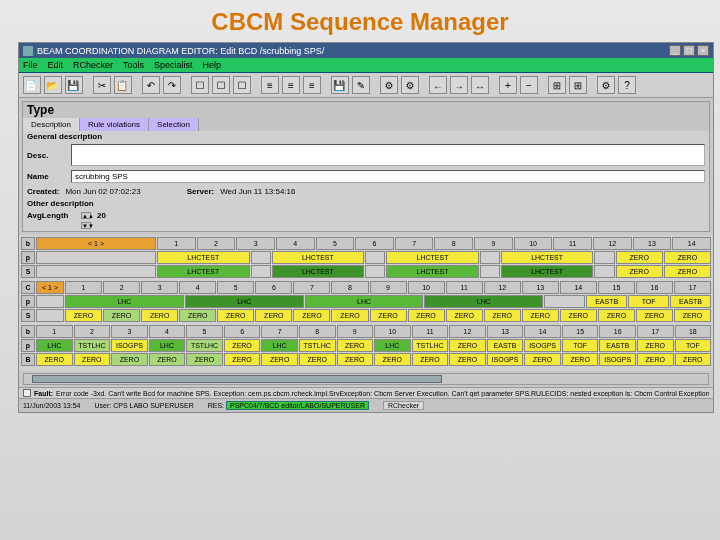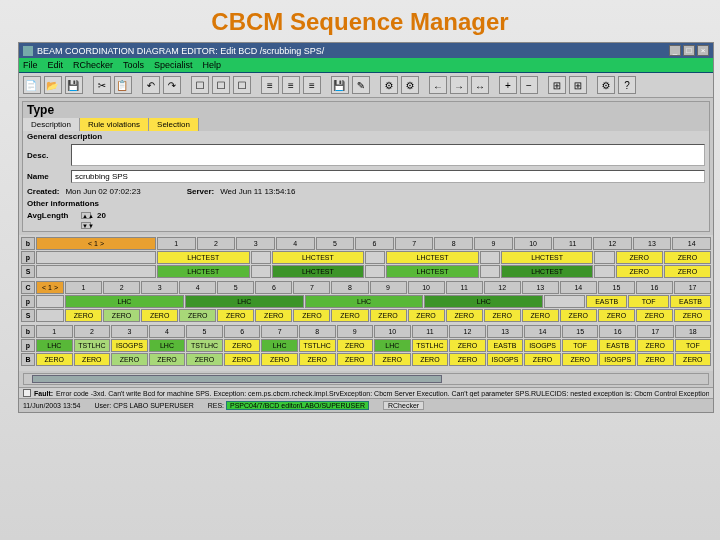--- a/index.html
+++ b/index.html
@@ -36,21 +36,21 @@
   .titlebar .spacer { flex:1; }
   .winbtn { width:12px; height:11px; background:#bbb; border:1px solid #666; margin-left:2px; font-size:8px; text-align:center; line-height:9px; }
   .menubar { background:#22c55e; padding:2px 4px; font-size:9px; display:flex; gap:10px; border-bottom:1px solid #0c4a6e; }
   .menubar span { cursor:default; }
   .toolbar { background:#d0d0d0; padding:3px 4px; display:flex; gap:3px; border-bottom:1px solid #999; flex-wrap:wrap; }
   .tbtn { width:18px; height:18px; background:#d8d8d8; border:1px solid #888; display:flex; align-items:center; justify-content:center; font-size:10px; }
   .tbtn.sep { width:4px; background:transparent; border:none; }
   .panel { background:#d0d0d0; border:1px solid #999; margin:3px; }
   .panel-hdr { font-size:12px; font-weight:bold; padding:1px 4px; background:#c4c4c4; }
   .tabs { display:flex; background:#c4c4c4; font-size:8px; }
-  .tab { padding:2px 8px; background:#fde047; border-right:1px solid #999; }
+  .tab { padding:2px 8px; background:#c4b5fd; border-right:1px solid #999; }
   .tab.active { background:#d8d8d8; }
   .field-row { display:flex; align-items:center; padding:2px 4px; font-size:8px; gap:6px; }
   .field-row label { width:38px; font-weight:bold; }
   .field-row .val { background:#fff; border:1px inset #aaa; padding:1px 3px; flex:1; min-height:12px; }
   .small-lbl { font-size:8px; font-weight:bold; padding:1px 4px; }
   .spin { display:flex; flex-direction:column; font-size:6px; line-height:6px; }
   .spin div { width:10px; height:7px; background:#ccc; border:1px solid #888; text-align:center; }
   .seq-area { background:#d0d0d0; padding:2px 2px; }
   .seq-table { display:flex; flex-direction:column; gap:1px; margin-bottom:3px; }
   .seq-row { display:flex; gap:1px; }
@@ -149,21 +149,21 @@
     <div class="field-row">
       <label>Name</label>
       <div class="val">scrubbing SPS</div>
     </div>
     <div class="field-row">
       <span style="font-weight:bold">Created:</span>
       <span>Mon Jun 02 07:02:23</span>
       <span style="margin-left:40px;font-weight:bold">Server:</span>
       <span>Wed Jun 11 13:54:16</span>
     </div>
-    <div class="small-lbl">Other informations</div>
+    <div class="small-lbl">Other description</div>
     <div class="field-row">
       <label style="width:48px">AvgLength</label>
       <div class="spin">
           <div>▲▲</div>
         </div>
       <span style="font-weight:bold;width:18px;">20</span>
     </div>
     <div class="field-row" style="padding-top:0">
       <label style="width:48px"></label>
       <div class="spin">

